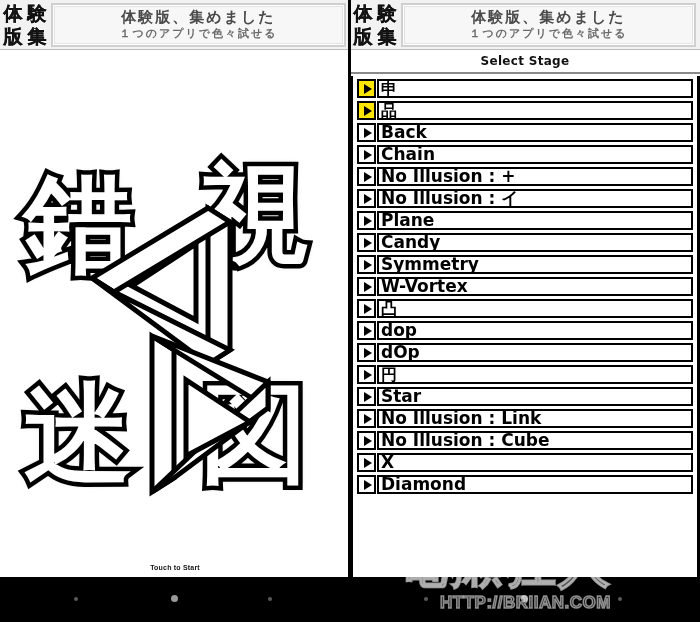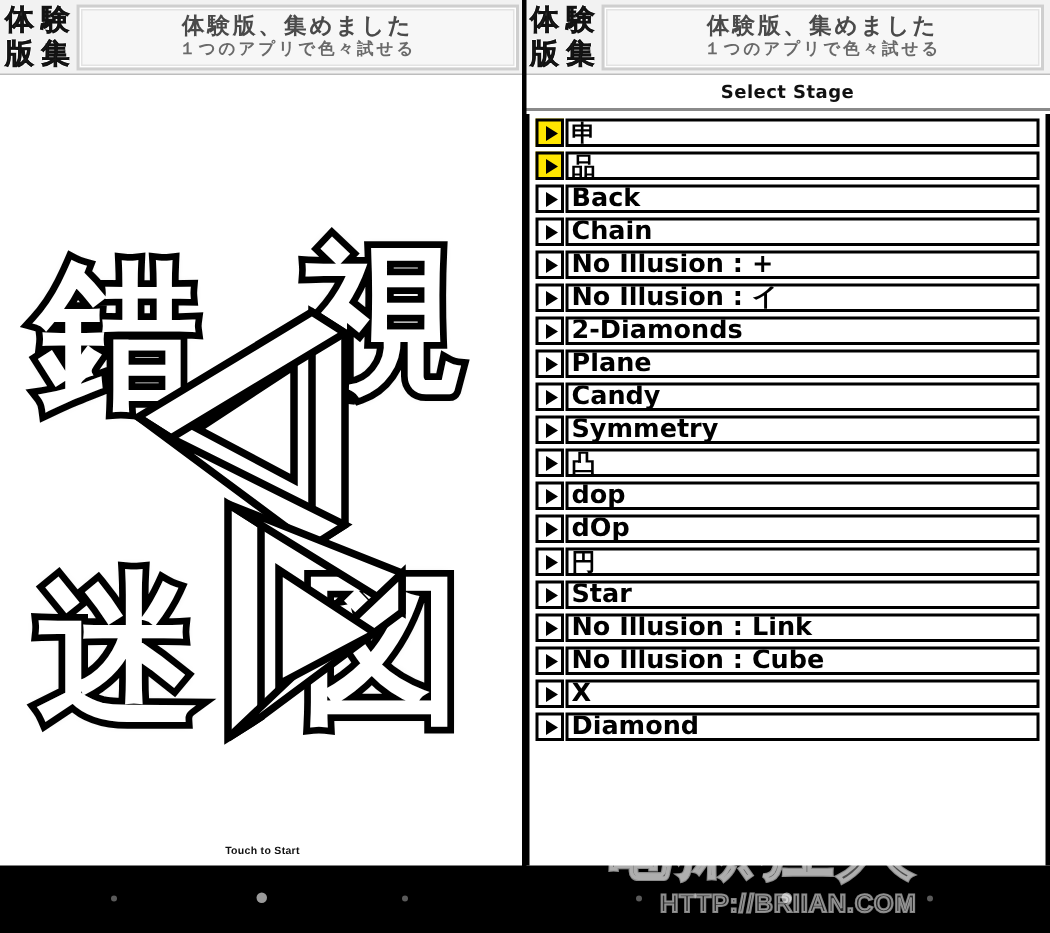--- a/index.html
+++ b/index.html
@@ -257,39 +257,39 @@
         <div class="stage-row">
           <div class="play-btn">
             <i></i>
           </div>
           <div class="stage-label">No Illusion : イ</div>
         </div>
         <div class="stage-row">
           <div class="play-btn">
             <i></i>
           </div>
-          <div class="stage-label">2-Diamonds</div>
-        </div>
-        <div class="stage-row">
-          <div class="play-btn">
-            <i></i>
-          </div>
           <div class="stage-label">Plane</div>
         </div>
         <div class="stage-row">
           <div class="play-btn">
             <i></i>
           </div>
           <div class="stage-label">Candy</div>
         </div>
         <div class="stage-row">
           <div class="play-btn">
             <i></i>
           </div>
           <div class="stage-label">Symmetry</div>
+        </div>
+        <div class="stage-row">
+          <div class="play-btn">
+            <i></i>
+          </div>
+          <div class="stage-label">W-Vortex</div>
         </div>
         <div class="stage-row">
           <div class="play-btn">
             <i></i>
           </div>
           <div class="stage-label cjk">凸</div>
         </div>
         <div class="stage-row">
           <div class="play-btn">
             <i></i>

